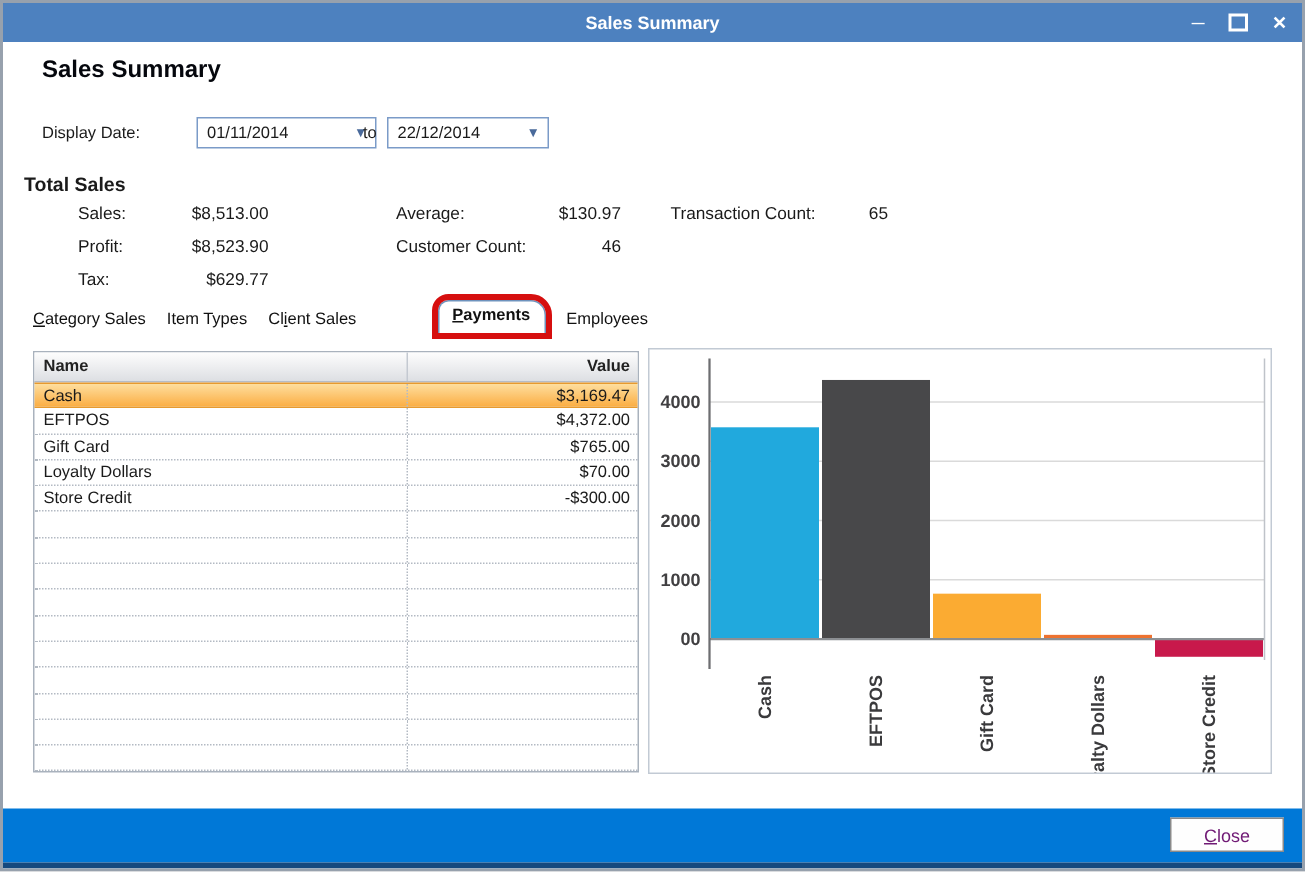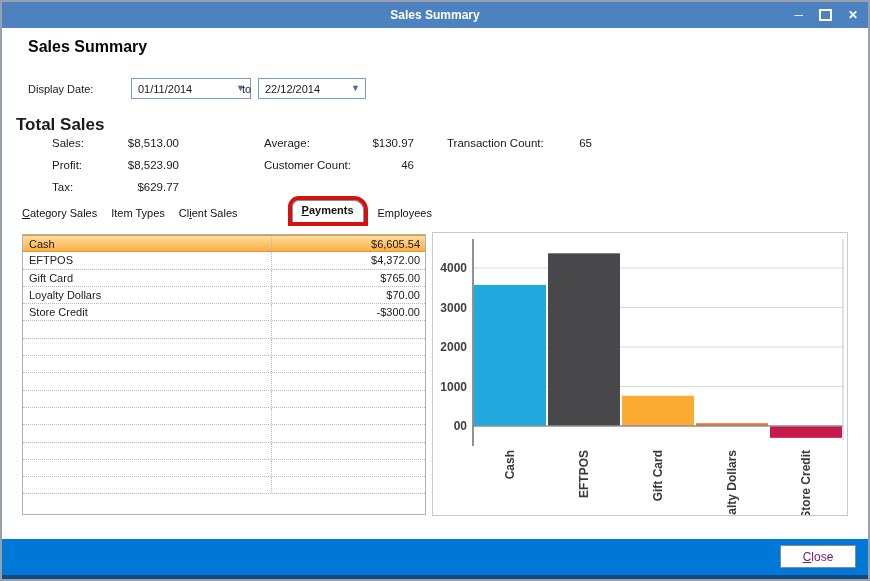--- a/index.html
+++ b/index.html
@@ -18,21 +18,21 @@
   
   .page-title{position:absolute;left:26px;top:36px;font-size:16px;font-weight:bold;color:#05070d;}
   .lbl-displaydate{position:absolute;left:26px;top:81px;font-size:11px;}
   .combo{position:absolute;top:76px;height:21px;box-sizing:border-box;border:1px solid #7b9bc8;background:#fff;
          display:flex;align-items:center;padding-left:6px;font-size:11px;}
   .combo-from{left:113px;width:120px;margin-left:16px;}
   .combo-to{left:256px;width:108px;}
   .combo .arrow{position:absolute;right:5px;top:4px;color:#4a6a9b;font-size:9px;}
   .lbl-to{position:absolute;left:240px;top:81px;}
   
-  .totals-title{position:absolute;left:14px;top:113px;font-weight:bold;font-size:17px;}
+  .totals-title{position:absolute;left:14px;top:113px;font-weight:bold;font-size:13px;}
   .t-label,.t-value{position:absolute;font-size:11.5px;}
   .t-value{text-align:right;}
   
   .tabs{position:absolute;left:20px;top:196px;height:26px;display:flex;align-items:center;gap:14px;}
   .tab{padding-top:4px;white-space:nowrap;cursor:default;color:#111;}
   .tab.selected{
     padding:3px 9px 6px 9px;margin-top:0;background:#fff;font-weight:bold;
     border:1px solid #6e93bd;border-bottom:none;border-radius:7px 10px 0 0;
   }
   .tab.annotated{outline:4px solid #d60f0f;margin-left:40px;}
@@ -103,24 +103,28 @@
 
   <div class="tabs" id="tabs">
       <span class="tab"><u>C</u>ategory Sales</span>
       <span class="tab">Item Types</span>
       <span class="tab">Cl<u>i</u>ent Sales</span>
       <span class="tab selected annotated"><u>P</u>ayments</span>
       <span class="tab">Employees</span>
     </div>
 
   <div class="ptable">
+    <div class="thead">
+      <span class="th-name">Name</span>
+      <span class="th-value">Value</span>
+    </div>
     <div id="tbody">
         <div class="trow selected">
           <span class="c-name">Cash</span>
-          <span class="c-val">$6,605.54</span>
+          <span class="c-val">$3,169.47</span>
         </div>
         <div class="trow">
           <span class="c-name">EFTPOS</span>
           <span class="c-val">$4,372.00</span>
         </div>
         <div class="trow">
           <span class="c-name">Gift Card</span>
           <span class="c-val">$765.00</span>
         </div>
         <div class="trow">

